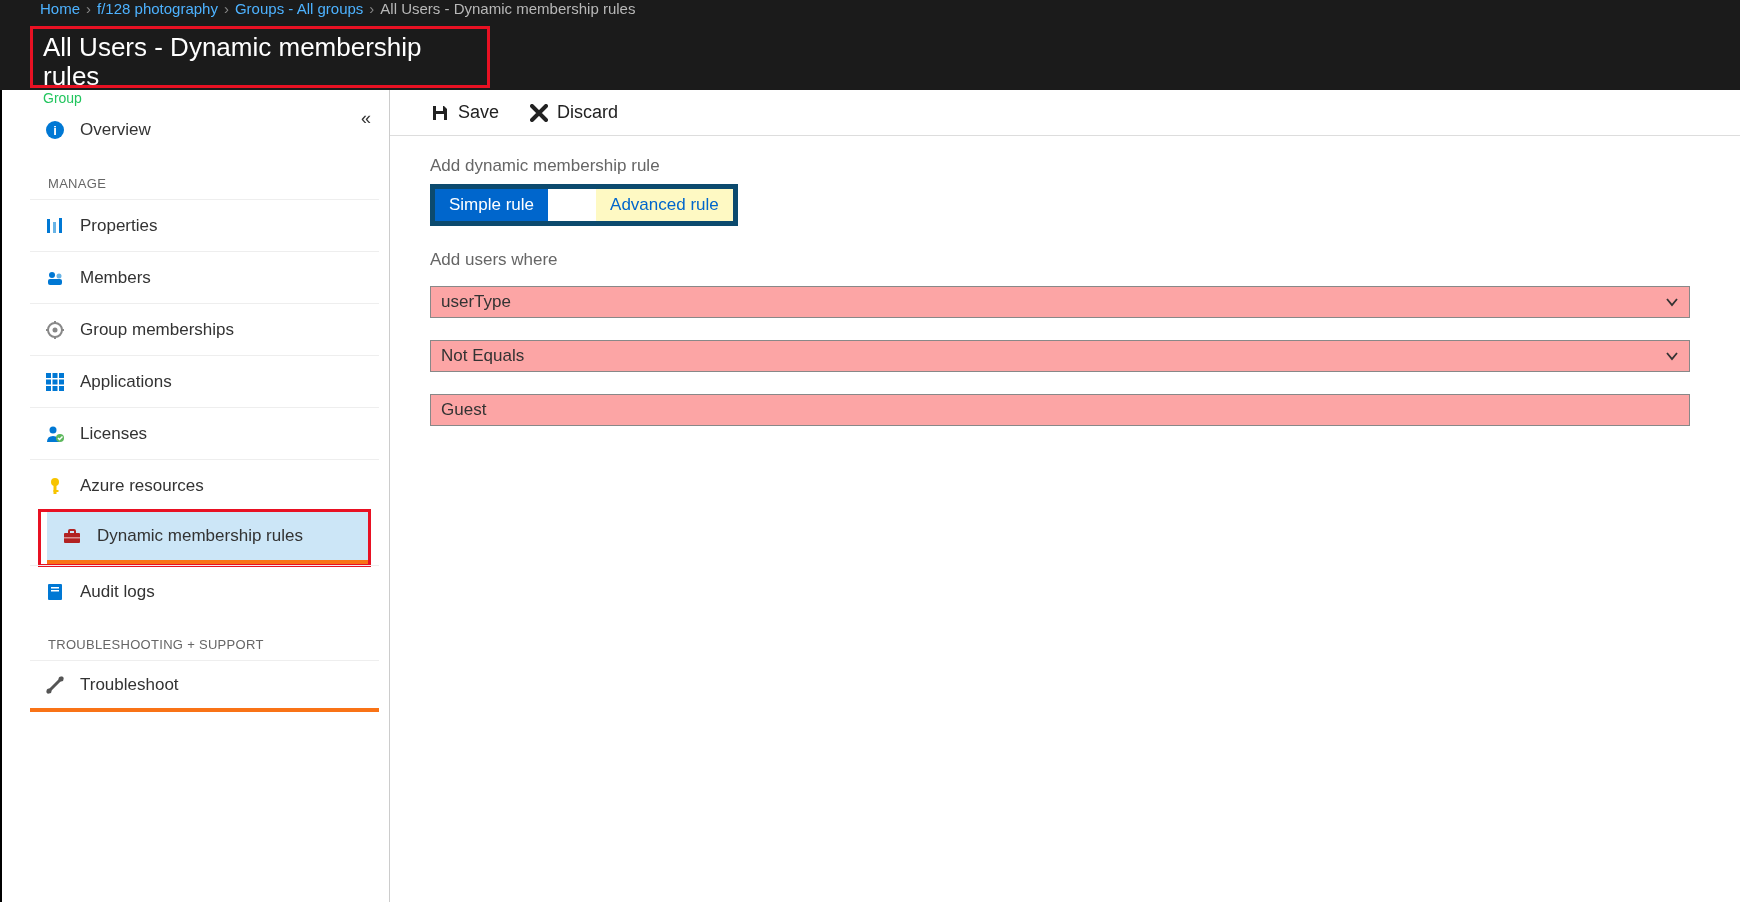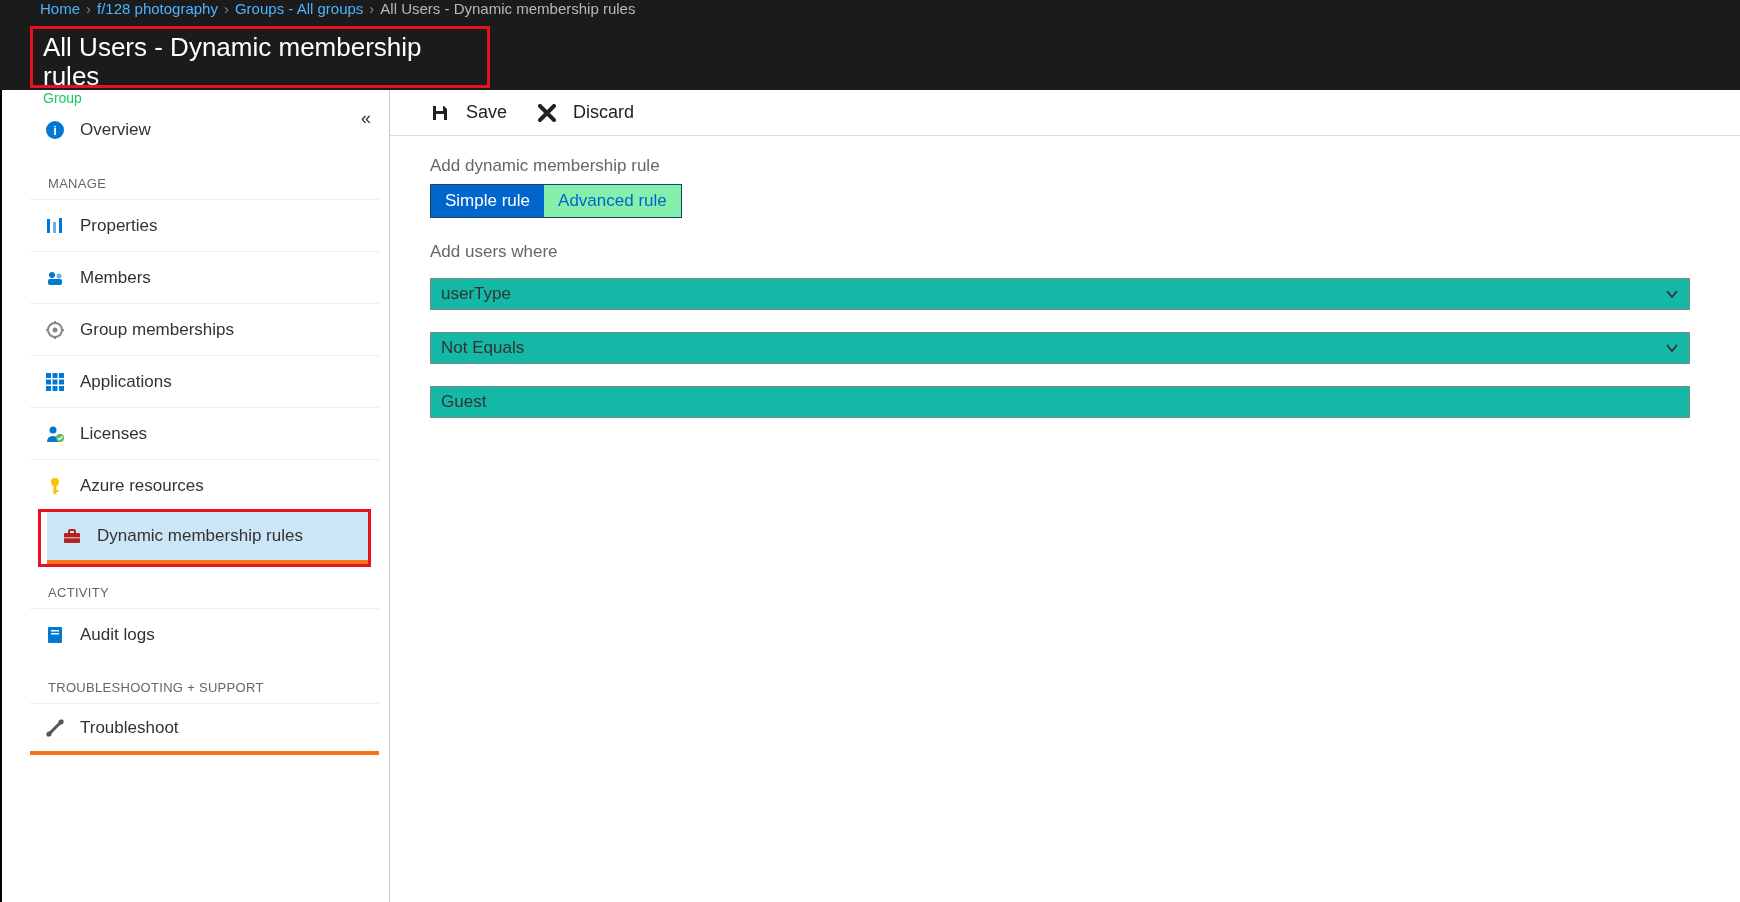--- a/index.html
+++ b/index.html
@@ -89,52 +89,52 @@
 .toolbar {
   display: flex;
   align-items: center;
   gap: 30px;
   padding: 12px 30px 12px 40px;
   border-bottom: 1px solid #ddd;
 }
 .toolbar-btn {
   display: flex;
   align-items: center;
-  gap: 16px;
+  gap: 8px;
   font-size: 18px;
   color: #222;
   cursor: pointer;
   background: none;
   border: none;
 }
 .toolbar-btn .ticon { width:20px; height:20px; display:flex; align-items:center; justify-content:center; }
 
 .content { padding: 20px 40px; }
 .hint { color: #666; font-size: 17px; margin-bottom: 8px; }
 
-.tab-group { display: inline-flex; border: 1px solid #0c4a6e; margin-bottom: 24px; }
+.tab-group { display: inline-flex; border: 5px solid #0c4a6e; margin-bottom: 24px; }
 .tab {
   padding: 6px 14px;
   font-size: 17px;
   cursor: pointer;
 }
 .tab.active { background: #0066cc; color: #fff; }
-.tab.inactive { background: #86efac; color: #0066cc; }
+.tab.inactive { background: #fef9c3; color: #0066cc; margin-left: 48px; }
 
 .field-label { color: #666; font-size: 17px; margin-bottom: 16px; }
 .field-row { margin-bottom: 22px; }
 .dropdown, .textbox {
   width: 1270px;
   max-width: calc(100% - 10px);
   height: 32px;
   border: 1px solid #888;
   padding: 4px 36px 4px 10px;
   font-size: 17px;
   color: #333;
-  background: #14b8a6;
+  background: #fca5a5;
   position: relative;
   display: flex;
   align-items: center;
 }
 .dropdown .chev {
   position: absolute;
   right: 10px;
   top: 50%;
   transform: translateY(-50%);
   color: #333;
@@ -265,21 +265,20 @@
           <svg width="20" height="20" viewBox="0 0 20 20">
               <rect x="2" y="7" width="16" height="10" rx="1" fill="#b22222"></rect>
               <rect x="7" y="4" width="6" height="4" rx="1" fill="none" stroke="#b22222" stroke-width="2"></rect>
               <rect x="2" y="11" width="16" height="1.5" fill="#fff" opacity="0.5"></rect>
             </svg>
         </span>
         <span>Dynamic membership rules</span>
       </div>
     </div>
 
-    <div class="sidebar-section-label">ACTIVITY</div>
 
     <div class="sidebar-item">
       <span class="icon">
         <svg width="20" height="20" viewBox="0 0 20 20">
             <rect x="3" y="2" width="14" height="16" rx="1" fill="#0078d4"></rect>
             <rect x="6" y="5" width="8" height="1.5" fill="#fff"></rect>
             <rect x="6" y="8" width="8" height="1.5" fill="#fff"></rect>
           </svg>
       </span>
       <span>Audit logs</span>

